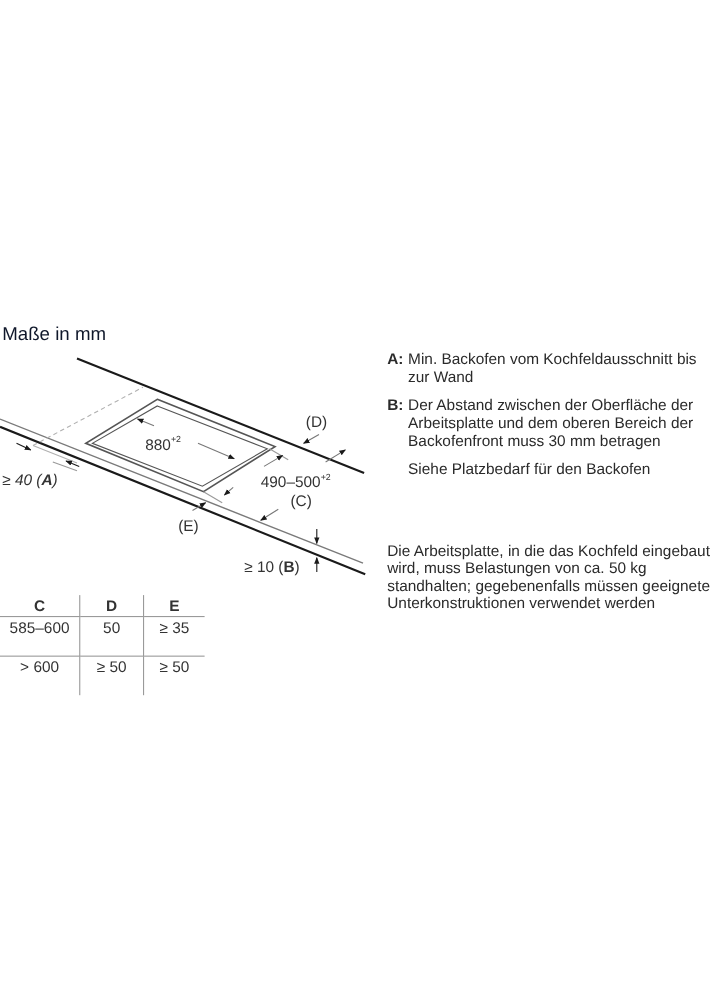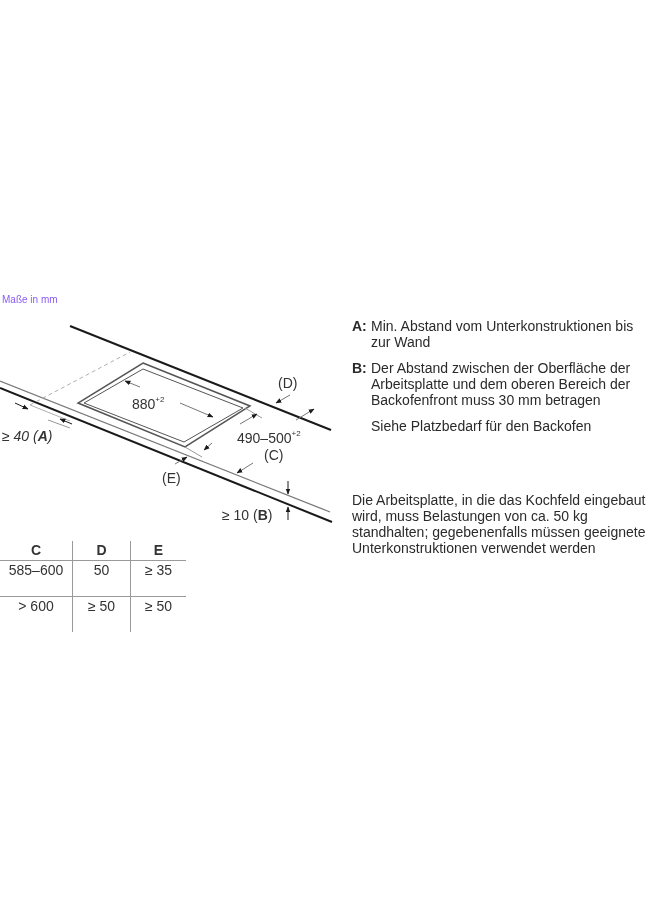--- a/index.html
+++ b/index.html
@@ -1,18 +1,18 @@
 <!DOCTYPE html>
 <html><head>
 <meta charset="utf-8">
 <style>
   html, body { margin: 0; padding: 0; background: #ffffff; }
   body { width: 660px; height: 900px; position: relative; overflow: hidden;
          font-family: "Liberation Sans", sans-serif; color: #2a2a2a; }
-  .title { position: absolute; left: 2px; top: 294px; font-size: 10px; color: #8b5cf6; }
+  .title { position: absolute; left: 2px; top: 294px; font-size: 17px; color: #0f172a; }
   svg.diagram { position: absolute; left: 0; top: 0; }
   .lbl { position: absolute; font-size: 14px; color: #333; white-space: nowrap; }
   .lbl b { font-weight: bold; }
   .sup { font-size: 8px; vertical-align: top; position: relative; top: -1px; }
   table.dims { position: absolute; left: 0; top: 541px; border-collapse: collapse; font-size: 14px; color: #333; }
   table.dims th { font-weight: bold; padding: 1px 0 2px 0; text-align: center; }
   table.dims td { padding: 1px 0 18px 0; text-align: center; }
   table.dims th, table.dims td { border-bottom: 1px solid #9a9a9a; }
   table.dims tr:last-child td { border-bottom: none; }
   table.dims .c1 { width: 72px; border-right: 1px solid #9a9a9a; }
@@ -104,21 +104,21 @@
     <td class="c1">&gt; 600</td>
     <td class="c2">≥ 50</td>
     <td class="c3">≥ 50</td>
   </tr>
 </tbody>
   </table>
 
 <div class="notes">
   <div class="note">
     <span class="key">A:</span>
-    <span class="txt">Min. Abstand vom Unterkonstruktionen bis zur Wand</span>
+    <span class="txt">Min. Backofen vom Kochfeldausschnitt bis zur Wand</span>
   </div>
   <div class="note">
     <span class="key">B:</span>
     <span class="txt">Der Abstand zwischen der Oberfläche der Arbeitsplatte und dem oberen Bereich der Backofenfront muss 30 mm betragen</span>
   </div>
   <div class="note-indent">Siehe Platzbedarf für den Backofen</div>
 </div>
 
 <div class="para">Die Arbeitsplatte, in die das Kochfeld eingebaut wird, muss Belastungen von ca. 50 kg standhalten; gegebenenfalls müssen geeignete Unterkonstruktionen verwendet werden</div>
 

